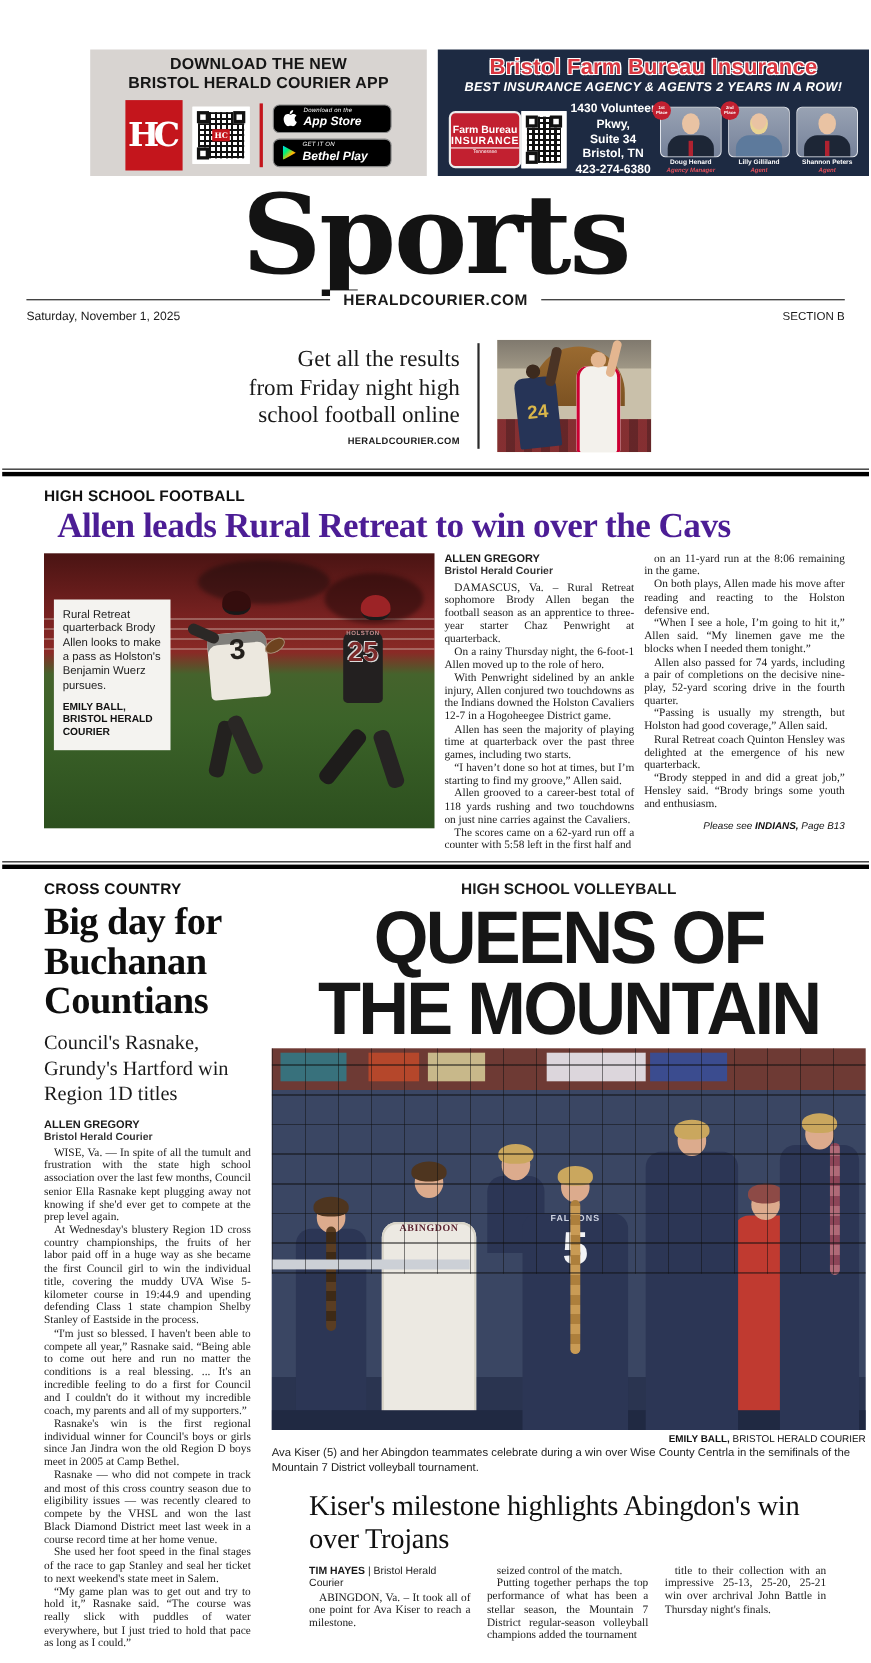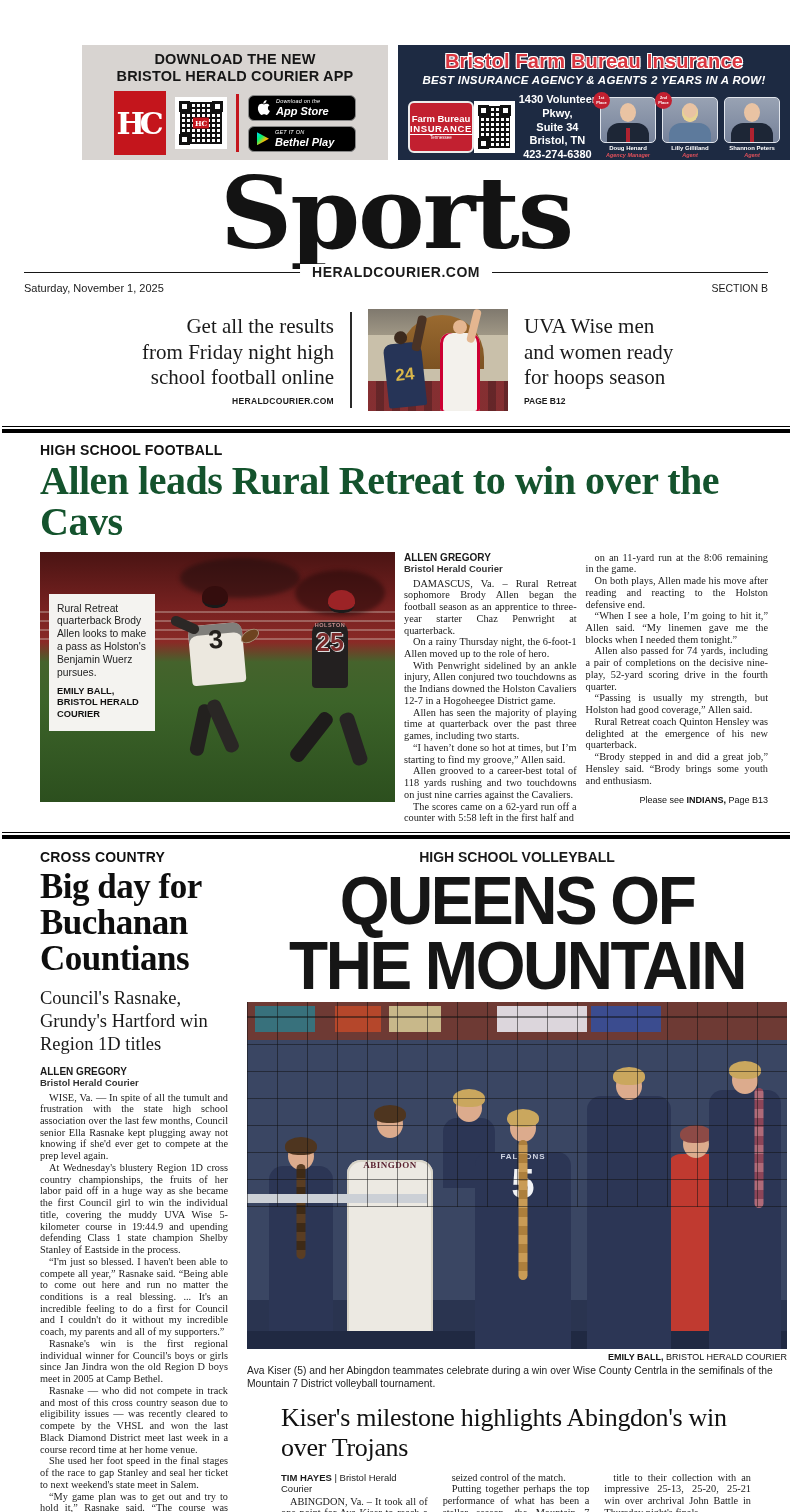--- a/index.html
+++ b/index.html
@@ -78,27 +78,27 @@
   .bbp .p24 .hd { position:absolute; top:-12px; left:12px; width:13px; height:13px; border-radius:50%; background:#3c2a1e; }
   .bbp .pw { position:absolute; right:28px; bottom:0; width:40px; height:78px; background:#f3f1ec; border-radius:10px 10px 2px 2px; box-shadow:inset 3px 0 0 #c03, inset -3px 0 0 #c03; }
   .bbp .pw .arm { position:absolute; top:-24px; right:2px; width:8px; height:34px; background:#e4b690; border-radius:4px; transform:rotate(14deg); }
   .bbp .pw .hd { position:absolute; top:-13px; left:13px; width:14px; height:14px; border-radius:50%; background:#e4b690; }
 
   .rule-double { margin:0 2px; border-top:1px solid #000; border-bottom:4px solid #000; height:7px; }
 
   
   .football { margin:9px 24px 8px 40px; }
   .kicker { font-family:"Liberation Sans",sans-serif; font-weight:bold; font-size:14px; letter-spacing:.2px; color:#111; }
-  .fb-head { font-size:40px; font-weight:bold; letter-spacing:-.5px; line-height:1.02; margin:3px 0 9px; color:#14532d; }
+  .fb-head { font-size:32px; font-weight:bold; letter-spacing:-.5px; line-height:1.02; margin:3px 12px 9px; color:#4c1d95; }
   .fb-cols { display:flex; gap:9px; }
   .byline-name { font-family:"Liberation Sans",sans-serif; font-weight:bold; font-size:10px; }
   .byline-org { font-family:"Liberation Sans",sans-serif; font-weight:bold; font-size:9.5px; color:#333; margin-bottom:4px; }
   .bodycol { width:176px; }
   .bodycol p, .cc-body p, .subcol p { font-size:10.3px; line-height:1.14; text-align:justify; text-indent:9px; }
-  .jumpline { text-align:right; font-family:"Liberation Sans",sans-serif; font-size:9px; margin-top:9px; color:#111; }
+  .jumpline { text-align:right; font-family:"Liberation Sans",sans-serif; font-size:9px; margin-top:9px; color:#111;font-style:italic; }
   .jumpline b { font-weight:bold; }
 
   
   .fbp { position:relative; width:355px; height:250px; overflow:hidden; flex:none; background:linear-gradient(#4a1413 0%,#762120 22%,#8a2a26 36%,#45632c 44%,#3c6329 60%,#2c4f1e 100%); }
   .fbp .rail { position:absolute; top:58px; left:0; right:0; height:30px; background:repeating-linear-gradient(0deg,rgba(220,210,200,.35) 0 2px,transparent 2px 9px); }
   .fbp .blur1 { position:absolute; top:6px; left:140px; width:120px; height:40px; border-radius:50%; background:rgba(20,10,10,.45); filter:blur(2px); }
   .fbp .blur2 { position:absolute; top:18px; right:10px; width:90px; height:46px; border-radius:50%; background:rgba(30,8,8,.5); filter:blur(2px); }
   .cap-box { position:absolute; left:9px; top:42px; width:106px; background:#f4f3f0; padding:9px 8px 10px; z-index:6; }
   .cap-box .cap { font-family:"Liberation Sans",sans-serif; font-size:10.3px; line-height:1.25; color:#222; }
   .cap-box .cred { font-family:"Liberation Sans",sans-serif; font-weight:bold; font-size:9.3px; line-height:1.25; margin-top:6px; color:#111; }
@@ -293,26 +293,20 @@
       <div class="p24">
           <span class="num">24</span>
           <div class="arm"></div>
           <div class="hd"></div>
         </div>
       <div class="pw">
           <div class="arm"></div>
           <div class="hd"></div>
         </div>
     </div>
-    <div class="tz-right">
-      <div class="ln">UVA Wise men</div>
-      <div class="ln">and women ready</div>
-      <div class="ln">for hoops season</div>
-      <div class="tz-page">PAGE B12</div>
-    </div>
   </section>
 
   <div class="rule-double"></div>
 
   <section class="football">
     <div class="kicker">HIGH SCHOOL FOOTBALL</div>
     <h2 class="fb-head">Allen leads Rural Retreat to win over the Cavs</h2>
     <div class="fb-cols">
       <div class="fbp">
         <div class="rail"></div>

